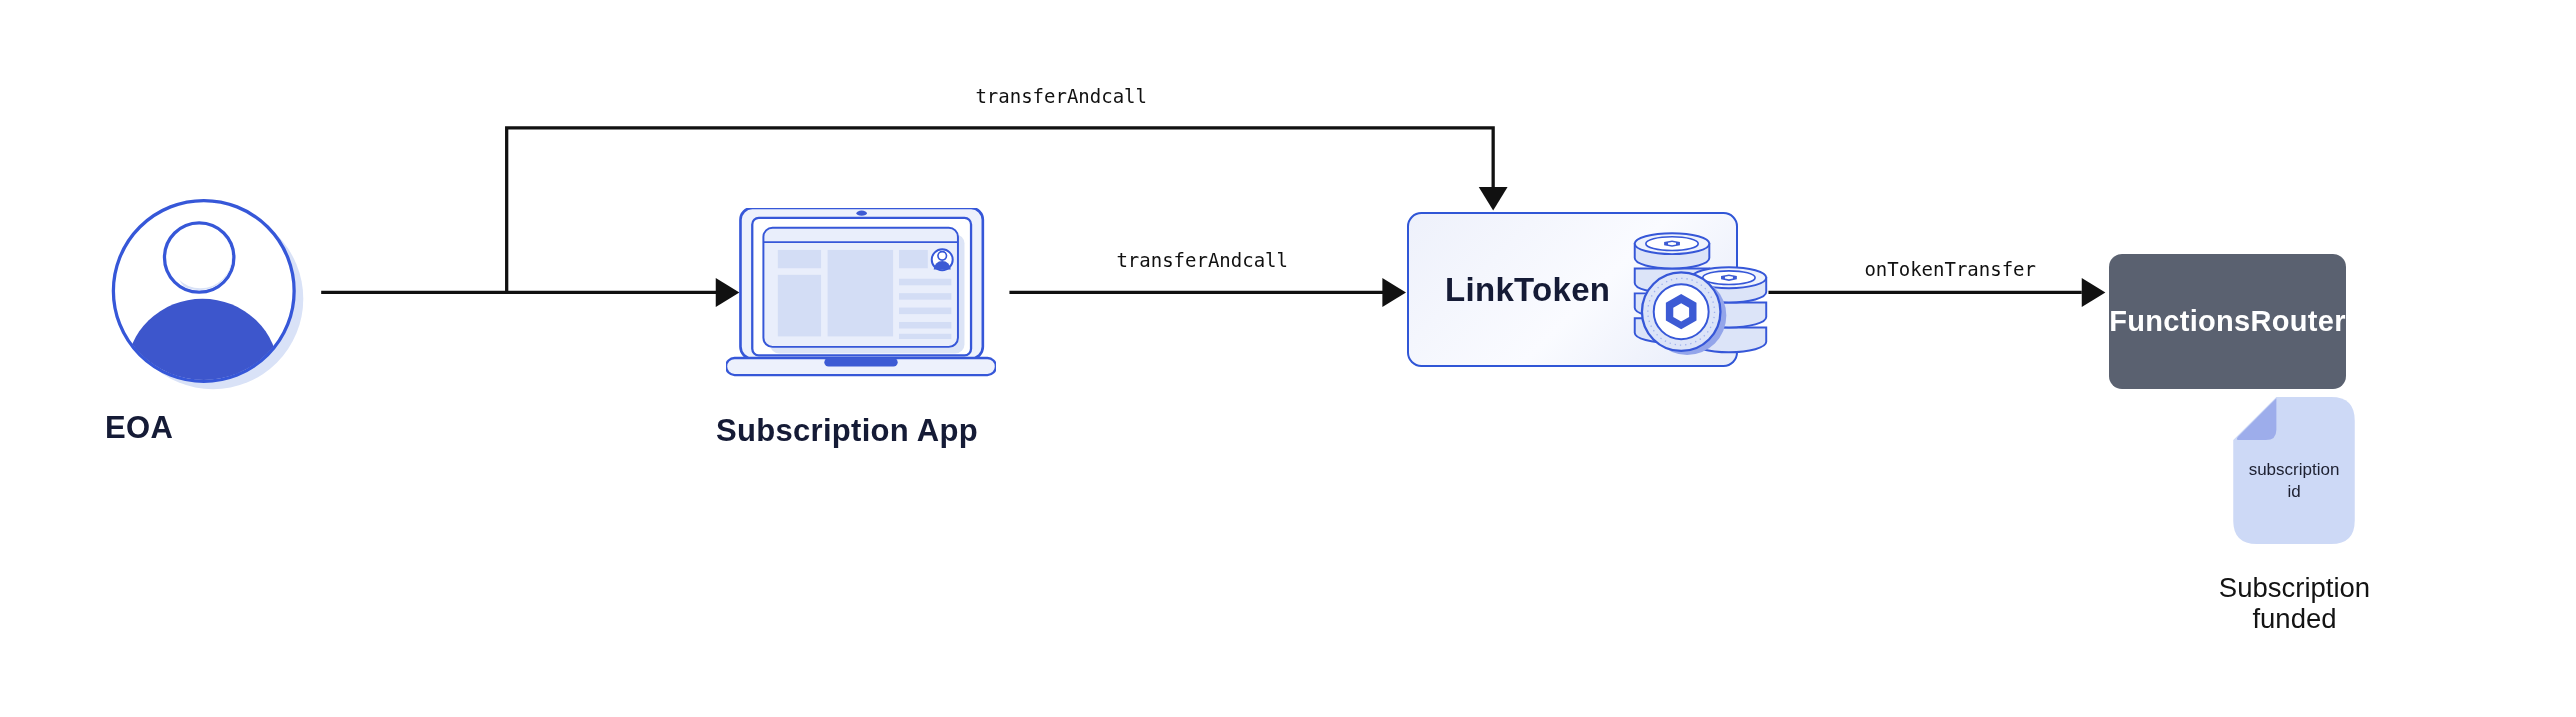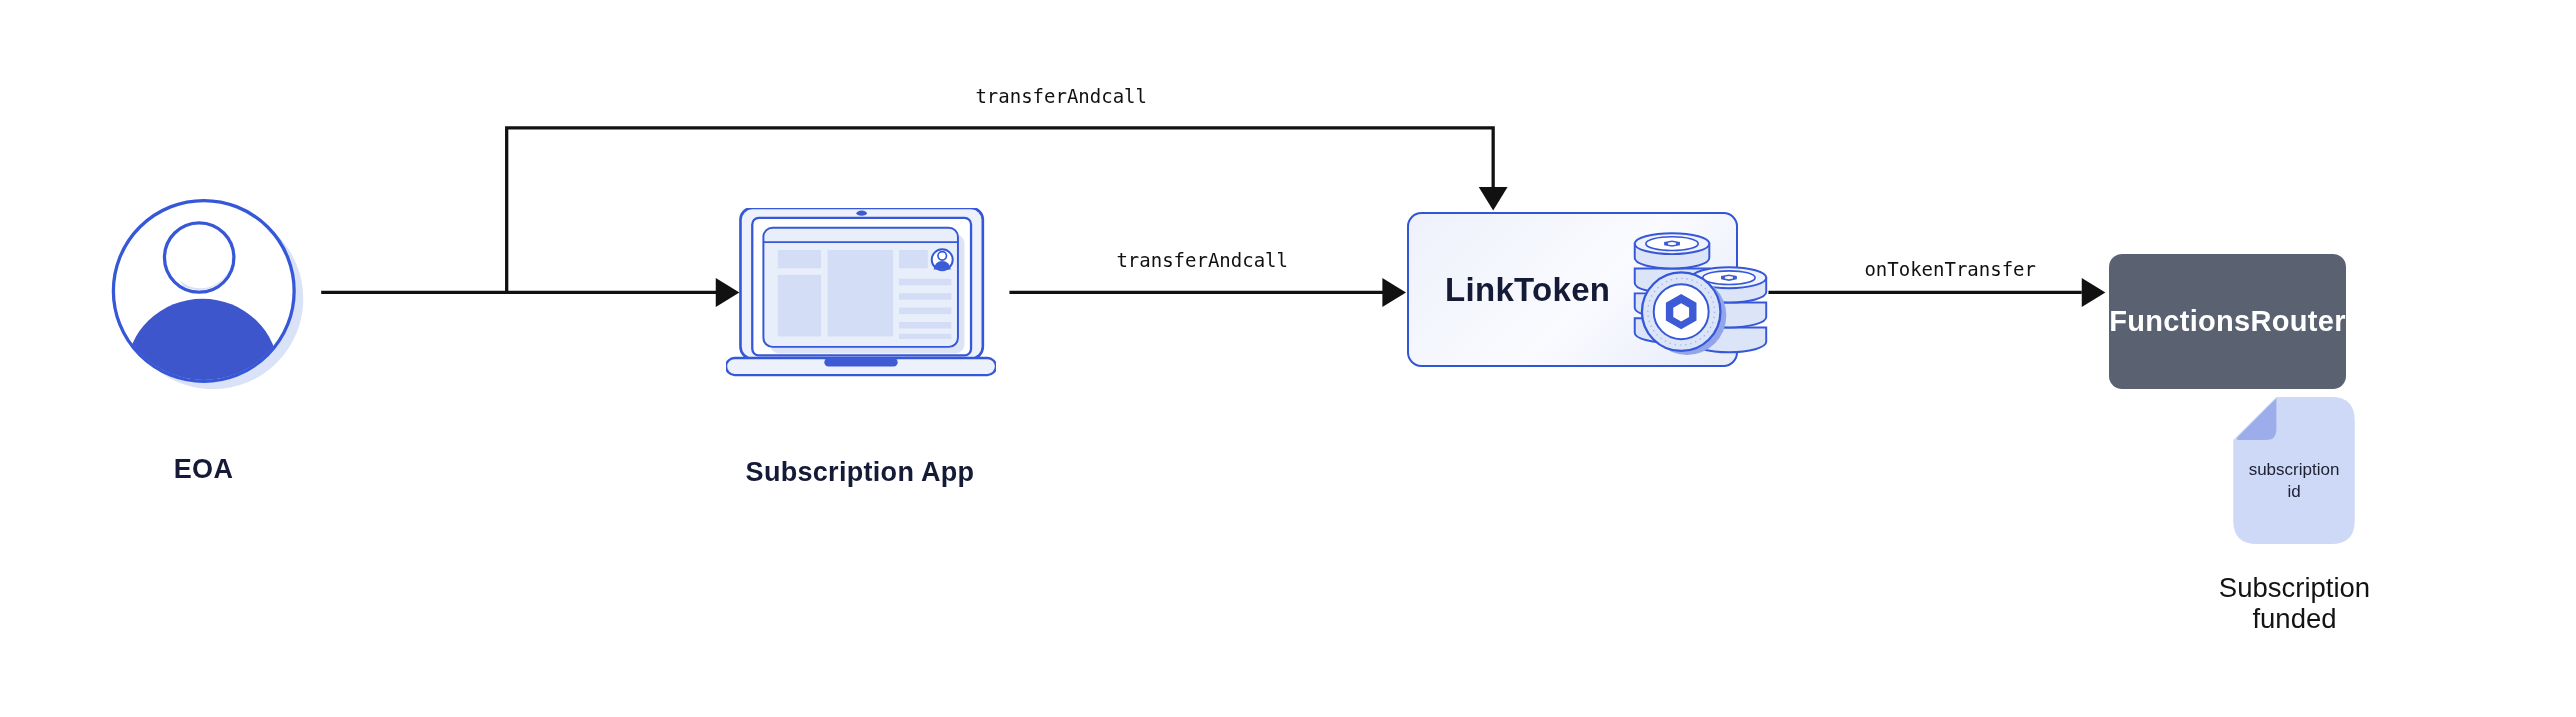--- a/index.html
+++ b/index.html
@@ -6,25 +6,23 @@
   #canvas{
     position:relative;
     width:2576px;height:718px;
     background:#ffffff;
     font-family:"Liberation Sans",sans-serif;
     overflow:hidden;
   }
   .abs{position:absolute;}
   .node-caption{
     font-weight:bold;
-    font-size:27px;
+    font-size:31px;
     color:#151b36;
-    text-align:center;
     letter-spacing:0.3px;
-    margin-top:44px;
   }
   .edge-label{
     font-family:"DejaVu Sans Mono",monospace;
     font-size:19px;
     color:#111111;
     text-align:right;
     white-space:nowrap;
   }
   #linktoken-box{
     left:1407px;top:212px;width:331px;height:155px;

